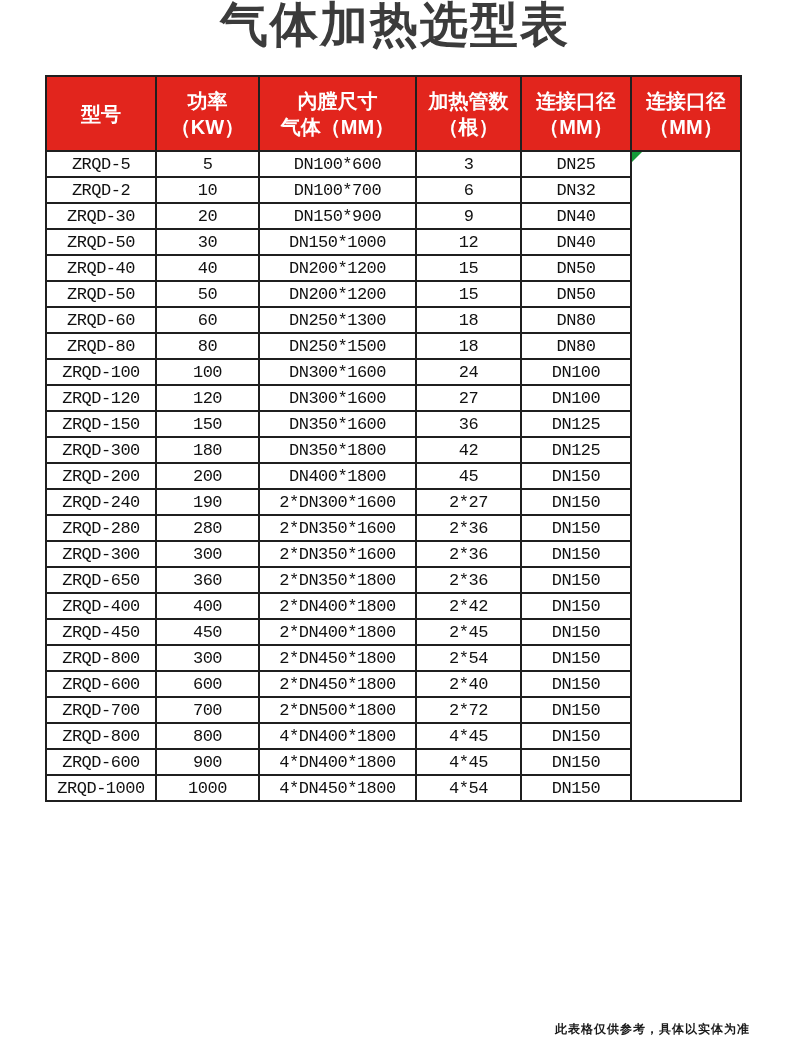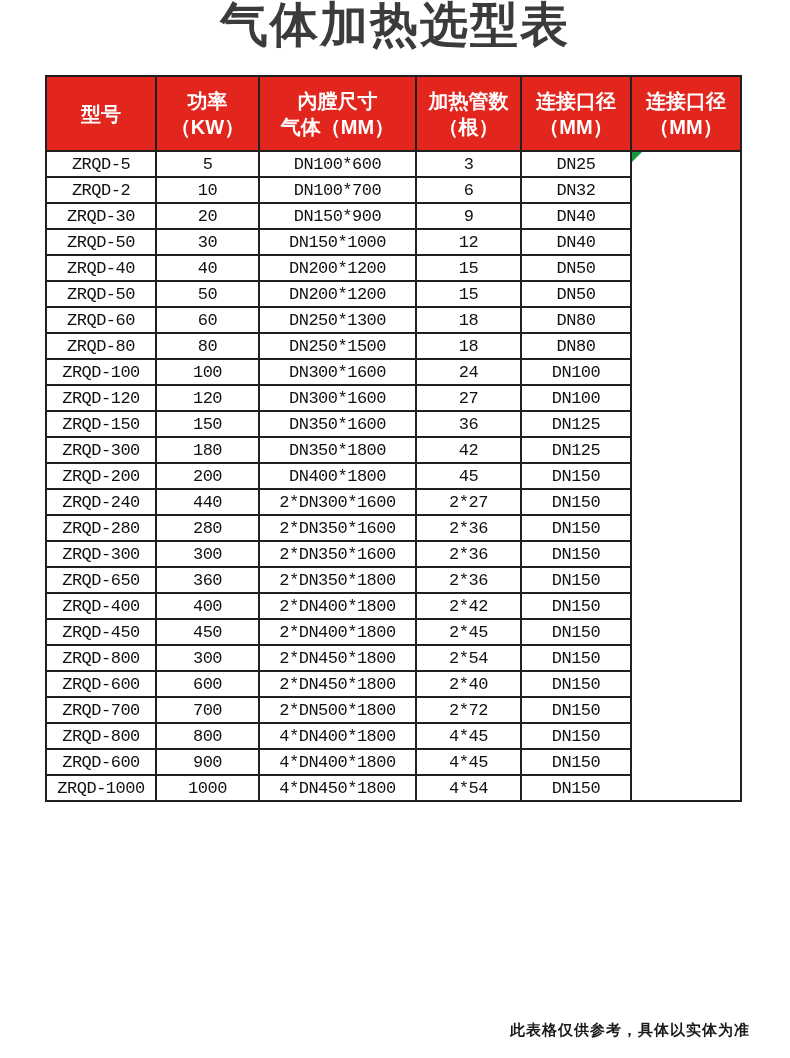--- a/index.html
+++ b/index.html
@@ -73,21 +73,21 @@
     left: 0;
     width: 0;
     height: 0;
     border-top: 10px solid var(--marker-green, #149a38);
     border-right: 10px solid transparent;
   }
   .footer-note {
     position: absolute;
     top: 1021px;
     right: 40px;
-    font-size: 15px;
+    font-size: 12px;
     font-weight: 600;
     color: #1a1a1a;
     letter-spacing: 1px;
   }
 </style>
 </head>
 <body>
 
 <h1 class="title">气体加热选型表</h1>
 
@@ -215,21 +215,21 @@
       </tr>
       <tr>
         <td>ZRQD-200</td>
         <td>200</td>
         <td>DN400*1800</td>
         <td>45</td>
         <td>DN150</td>
       </tr>
       <tr>
         <td>ZRQD-240</td>
-        <td>440</td>
+        <td>190</td>
         <td>2*DN300*1600</td>
         <td>2*27</td>
         <td>DN150</td>
       </tr>
       <tr>
         <td>ZRQD-280</td>
         <td>280</td>
         <td>2*DN350*1600</td>
         <td>2*36</td>
         <td>DN150</td>

